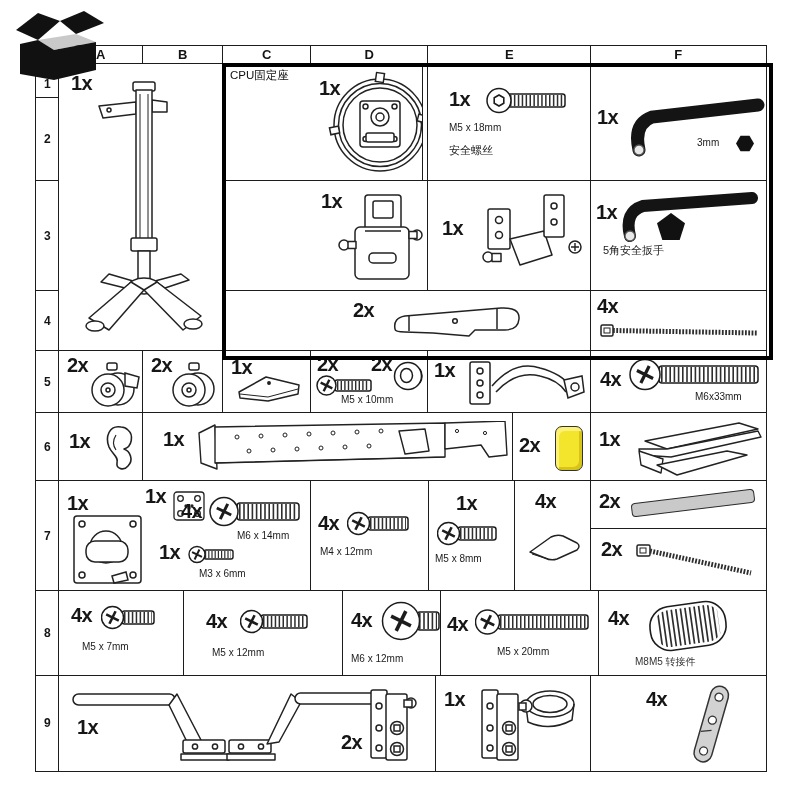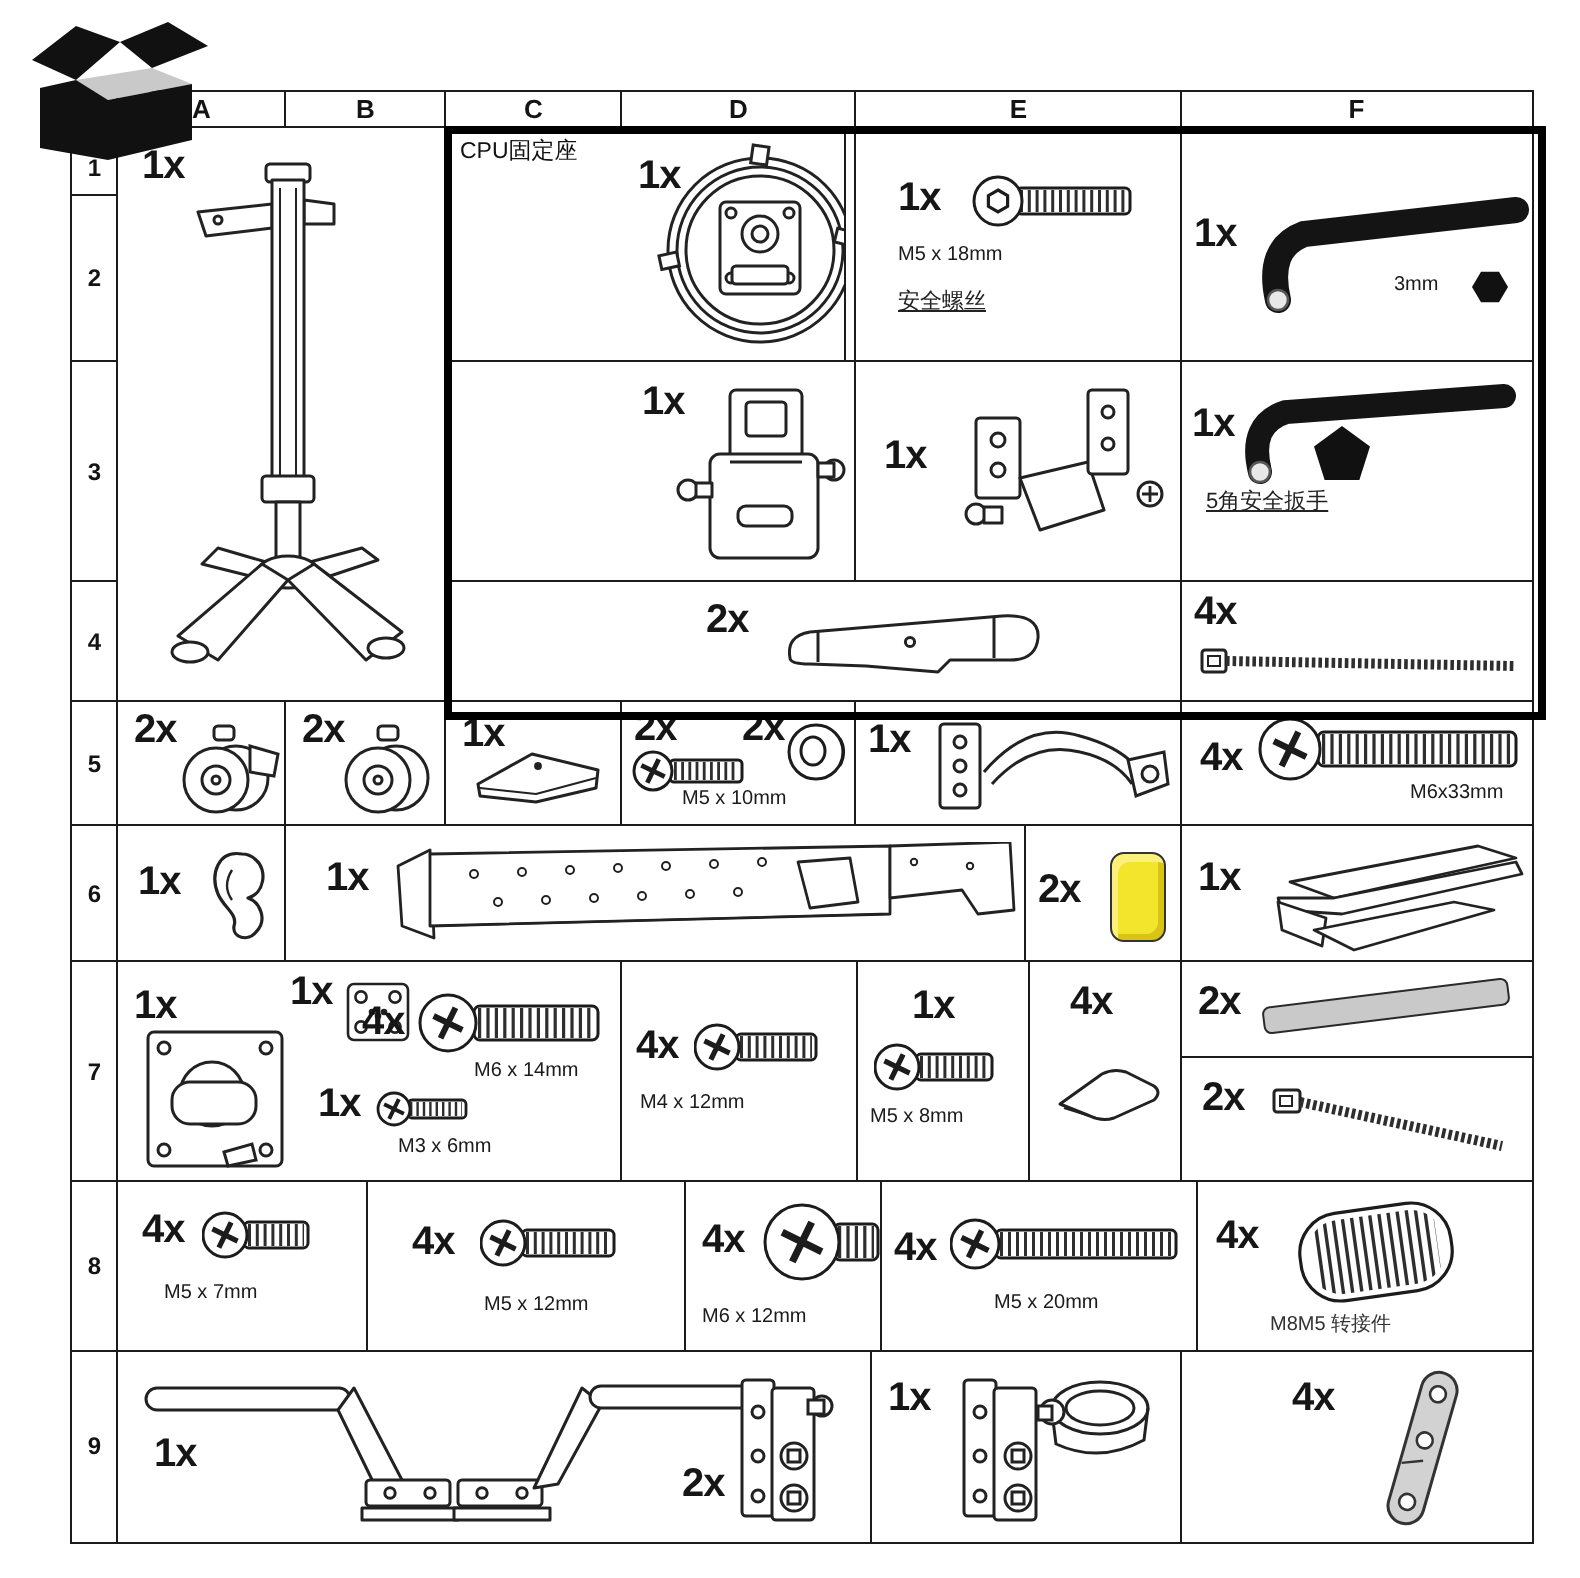--- a/index.html
+++ b/index.html
@@ -3,21 +3,21 @@
 <meta charset="utf-8">
 <style>
   html,body{margin:0;padding:0;background:#fff;}
   #wrap{position:relative;width:790px;height:789px;background:#fff;
         font-family:"Liberation Sans",sans-serif;color:#141414;overflow:hidden;}
   .c{position:absolute;box-sizing:border-box;border:1.5px solid #1c1c1c;background:#fff;overflow:hidden;}
   .hd{display:flex;align-items:center;justify-content:center;font-weight:bold;font-size:13px;}
   .num{display:flex;align-items:center;justify-content:center;font-weight:bold;font-size:12px;}
   .qty{position:absolute;font-weight:800;font-size:20px;letter-spacing:-0.5px;white-space:nowrap;color:#161616;}
   .size{position:absolute;font-size:10px;white-space:nowrap;color:#1b1b1b;text-align:center;}
-  .note{position:absolute;font-size:11px;white-space:nowrap;color:#222;text-decoration:underline;}
+  .note{position:absolute;font-size:11px;white-space:nowrap;color:#222;}
   .tiny{position:absolute;font-size:10px;white-space:nowrap;color:#333;text-align:right;}
   .cpu-label{position:absolute;font-size:11.5px;white-space:nowrap;color:#111;}
   .art{position:absolute;}
   .boldbox{position:absolute;border:4px solid #000;background:transparent;pointer-events:none;}
   .hexagon{position:absolute;background:#111;clip-path:polygon(25% 5%,75% 5%,100% 50%,75% 95%,25% 95%,0% 50%);}
   .pentagon{position:absolute;background:#111;clip-path:polygon(50% 0%,100% 38%,81% 100%,19% 100%,0% 38%);}
   .strip{position:absolute;background:#c9c9c9;border:1.5px solid #2a2a2a;border-radius:4px;}
   .spacer{position:absolute;background:#f3e42c;border:1.5px solid #333;border-radius:7px;
           box-shadow:inset 3px 4px 0 #faf07a, inset -3px -3px 0 #d8c416;}
   svg{display:block;}
@@ -277,21 +277,21 @@
     </svg>
   </div>
   <div class="c" style="left:590px;top:350px;width:176.5px;height:63.5px">
     <span class="qty" style="left:9px;top:17px">4x</span>
     <svg class="art" style="left:38px;top:4px" width="132" height="40" viewBox="0 0 132 40">
       <rect x="30" y="11" width="99" height="17" rx="3" fill="#fff" stroke="#1c1c1c" stroke-width="1.5"></rect>
       <line x1="32" y1="19.5" x2="127" y2="19.5" stroke="#2e2e2e" stroke-width="15" stroke-dasharray="1.6 2.6"></line>
       <circle cx="16" cy="19.5" r="15" fill="#fff" stroke="#1c1c1c" stroke-width="1.5"></circle>
       <path d="M16,10 V29 M7,19.5 H25" stroke="#1c1c1c" stroke-width="3.2" transform="rotate(26 16 19.5)" fill="none"></path>
     </svg>
-    <span class="size" style="left:114px;top:40px">M6x33mm</span>
+    <span class="size" style="left:104px;top:40px">M6x33mm</span>
   </div>
 
   <div class="c" style="left:58px;top:412px;width:85.5px;height:69.5px">
     <span class="qty" style="left:10px;top:17px">1x</span>
     <svg class="art" style="left:42px;top:10px" width="38" height="52" viewBox="0 0 38 52">
       <path d="M20,4 C8,2 4,14 8,24 C11,31 18,34 16,40 C15,46 23,48 27,43 C33,37 29,28 23,26 C31,24 33,12 27,7 C25,5 22,4 20,4 Z" fill="#fff" stroke="#222" stroke-width="1.6" stroke-linejoin="round"></path>
       <path d="M15,12 Q10,20 15,27" fill="none" stroke="#222" stroke-width="1.2"></path>
     </svg>
   </div>
   <div class="c" style="left:142px;top:412px;width:371.5px;height:69.5px">
@@ -434,21 +434,21 @@
     <span class="size" style="left:23px;top:50px">M5 x 7mm</span>
   </div>
   <div class="c" style="left:183px;top:590px;width:160.5px;height:86.5px">
     <span class="qty" style="left:22px;top:19px">4x</span>
     <svg class="art" style="left:56px;top:14px" width="70" height="34" viewBox="0 0 70 34">
       <rect x="21" y="10" width="46" height="13" rx="2.5" fill="#fff" stroke="#1c1c1c" stroke-width="1.5"></rect>
       <line x1="23" y1="16.5" x2="65" y2="16.5" stroke="#2e2e2e" stroke-width="11" stroke-dasharray="1.5 2.4"></line>
       <circle cx="11.5" cy="16.5" r="11" fill="#fff" stroke="#1c1c1c" stroke-width="1.5"></circle>
       <path d="M11.5,9.5 V23.5 M4.5,16.5 H18.5" stroke="#1c1c1c" stroke-width="2.6" transform="rotate(26 11.5 16.5)" fill="none"></path>
     </svg>
-    <span class="size" style="left:58px;top:56px">M5 x 12mm</span>
+    <span class="size" style="left:28px;top:56px">M5 x 12mm</span>
   </div>
   <div class="c" style="left:342px;top:590px;width:99.5px;height:86.5px">
     <span class="qty" style="left:8px;top:18px">4x</span>
     <svg class="art" style="left:38px;top:6px" width="60" height="48" viewBox="0 0 60 48">
       <rect x="36" y="15" width="22" height="18" rx="3" fill="#fff" stroke="#1c1c1c" stroke-width="1.5"></rect>
       <line x1="38" y1="24" x2="56" y2="24" stroke="#2e2e2e" stroke-width="16" stroke-dasharray="1.6 2.6"></line>
       <circle cx="20" cy="24" r="18.5" fill="#fff" stroke="#1c1c1c" stroke-width="1.5"></circle>
       <path d="M20,13 V35 M9,24 H31" stroke="#1c1c1c" stroke-width="3.6" transform="rotate(26 20 24)" fill="none"></path>
     </svg>
     <span class="size" style="left:8px;top:62px">M6 x 12mm</span>

